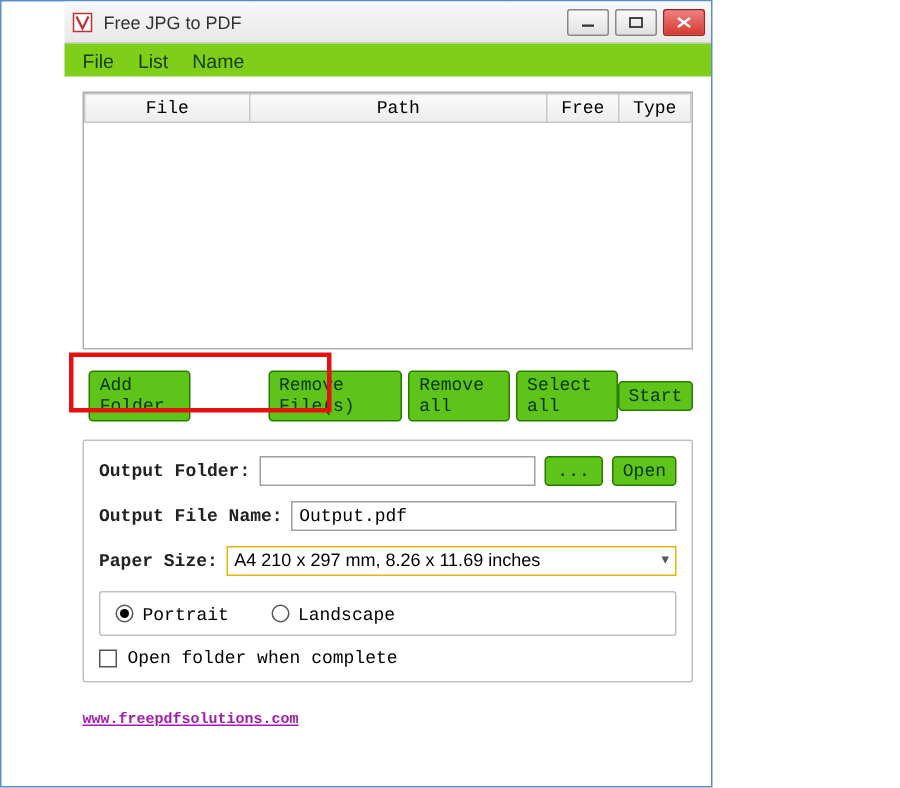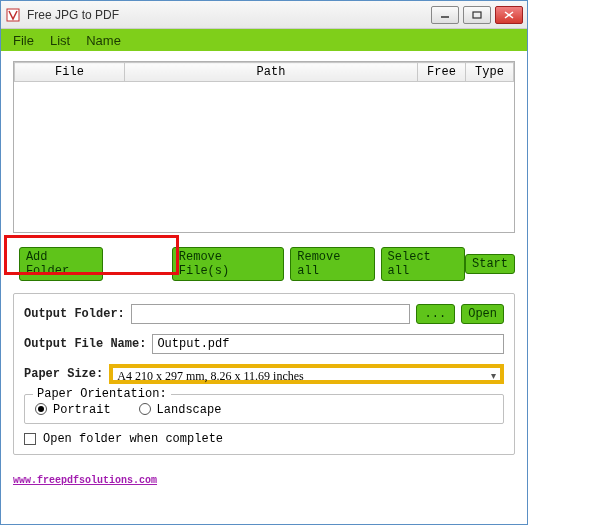--- a/index.html
+++ b/index.html
@@ -1,17 +1,17 @@
 <!DOCTYPE html>
 <html><head>
 <meta charset="utf-8">
 <style>
 * { box-sizing: border-box; margin: 0; padding: 0; }
 body { font-family: "Courier New", monospace; font-size: 12px; background: #fff; }
-.window { width: 528px; height: 525px; border: 1px solid #5a8fc4; background: #fff; position: relative; }
+.window { width: 475px; height: 525px; border: 1px solid #5a8fc4; background: #fff; position: relative; padding-left: 42px; }
 .titlebar { height: 28px; background: linear-gradient(#f8f8f8, #e8e8e8); border-bottom: 1px solid #ccc; display: flex; align-items: center; padding: 0 4px; }
 .titlebar-icon { width: 16px; height: 16px; margin-right: 6px; display: inline-flex; align-items: center; justify-content: center; }
 .titlebar-text { font-family: "Segoe UI", Tahoma, sans-serif; font-size: 12px; color: #333; flex: 1; }
 .winbtns { display: flex; gap: 4px; }
 .winbtn { width: 28px; height: 18px; border: 1px solid #888; border-radius: 2px; background: linear-gradient(#fafafa,#e0e0e0); display: flex; align-items: center; justify-content: center; font-size: 10px; }
 .winbtn.close { background: linear-gradient(#f08080,#d43a2f); color: #fff; border-color: #a02020; }
 .menubar { height: 22px; background: #7fcf1a; display: flex; align-items: center; padding: 0 6px; gap: 4px; font-family: "Segoe UI", Tahoma, sans-serif; font-size: 13px; color: #1a3a00; }
 .menubar .menuitem { padding: 2px 6px; cursor: default; }
 .content { padding: 10px 12px 8px 12px; }
 .table-wrap { border: 1px solid #b0b0b0; height: 172px; background: #fff; }
@@ -21,21 +21,21 @@
 .col-path { }
 .col-size { width: 48px; }
 .col-type { width: 48px; }
 .btnrow { display: flex; align-items: center; margin: 14px 0 12px 0; position: relative; }
 .gbtn { background: #5fc41a; border: 1px solid #2a7a00; border-radius: 3px; padding: 2px 6px; font-family: "Courier New", monospace; font-size: 12px; color: #063400; cursor: default; }
 .highlight-box { position: absolute; border: 3px solid #e71010; left: -9px; top: -12px; width: 175px; height: 40px; pointer-events: none; }
 .settings { border: 1px solid #c0c0c0; border-radius: 2px; padding: 10px 10px 8px 10px; position: relative; }
 .row { display: flex; align-items: center; margin-bottom: 10px; gap: 6px; }
 .lbl { font-family: "Courier New", monospace; font-size: 12px; font-weight: bold; color: #222; white-space: nowrap; }
 .textinput { flex: 1; border: 1px solid #a0a0a0; padding: 2px 4px; font-family: "Courier New", monospace; font-size: 12px; height: 20px; background: #fff; }
-.select { flex: 1; border: 4px solid #eab308; padding: 1px 4px; font-family: Liberation Serif, serif; font-size: 12px; height: 20px; background: #fff; position: relative; }
+.select { flex: 1; border: 1px solid #eab308; padding: 1px 4px; font-family: Liberation Sans, sans-serif; font-size: 12px; height: 20px; background: #fff; position: relative; }
 .select::after { content: "▾"; position: absolute; right: 4px; top: 2px; font-size: 10px; color: #555; }
 .fieldset { border: 1px solid #c0c0c0; border-radius: 2px; padding: 8px 10px 6px 10px; margin-top: 2px; margin-bottom: 8px; position: relative; }
 .fieldset .legend { position: absolute; top: -8px; left: 8px; background: #fff; padding: 0 4px; font-family: "Courier New", monospace; font-size: 12px; }
 .radiorow { display: flex; gap: 28px; align-items: center; }
 .radio-item { display: flex; align-items: flex-start; gap: 6px; font-family: "Courier New", monospace; font-size: 12px; }
 .radio { width: 12px; height: 12px; border: 1px solid #555; border-radius: 50%; display: inline-flex; align-items: center; justify-content: center; background: #fff; }
 .radio.checked::after { content: ""; width: 6px; height: 6px; background: #000; border-radius: 50%; }
 .check-item { display: flex; align-items: center; gap: 7px; font-family: "Courier New", monospace; font-size: 12px; margin-top: 6px; }
 .checkbox { width: 12px; height: 12px; border: 1px solid #555; background: #fff; }
 .link { margin-top: 20px; font-family: "Courier New", monospace; font-size: 10px; font-weight: bold; color: #a21caf; text-decoration: underline; cursor: pointer; }
@@ -122,21 +122,20 @@
         <span class="lbl">Output File Name:</span>
         <div class="textinput">Output.pdf</div>
       </div>
 
       <div class="row">
         <span class="lbl">Paper Size:</span>
         <div class="select">A4 210 x 297 mm, 8.26 x 11.69 inches</div>
       </div>
 
       <div class="fieldset">
-        <span class="legend">Paper Orientation:</span>
         <div class="radiorow">
           <div class="radio-item">
             <span class="radio checked"></span>
             <span>Portrait</span>
           </div>
           <div class="radio-item">
             <span class="radio"></span>
             <span>Landscape</span>
           </div>
         </div>

